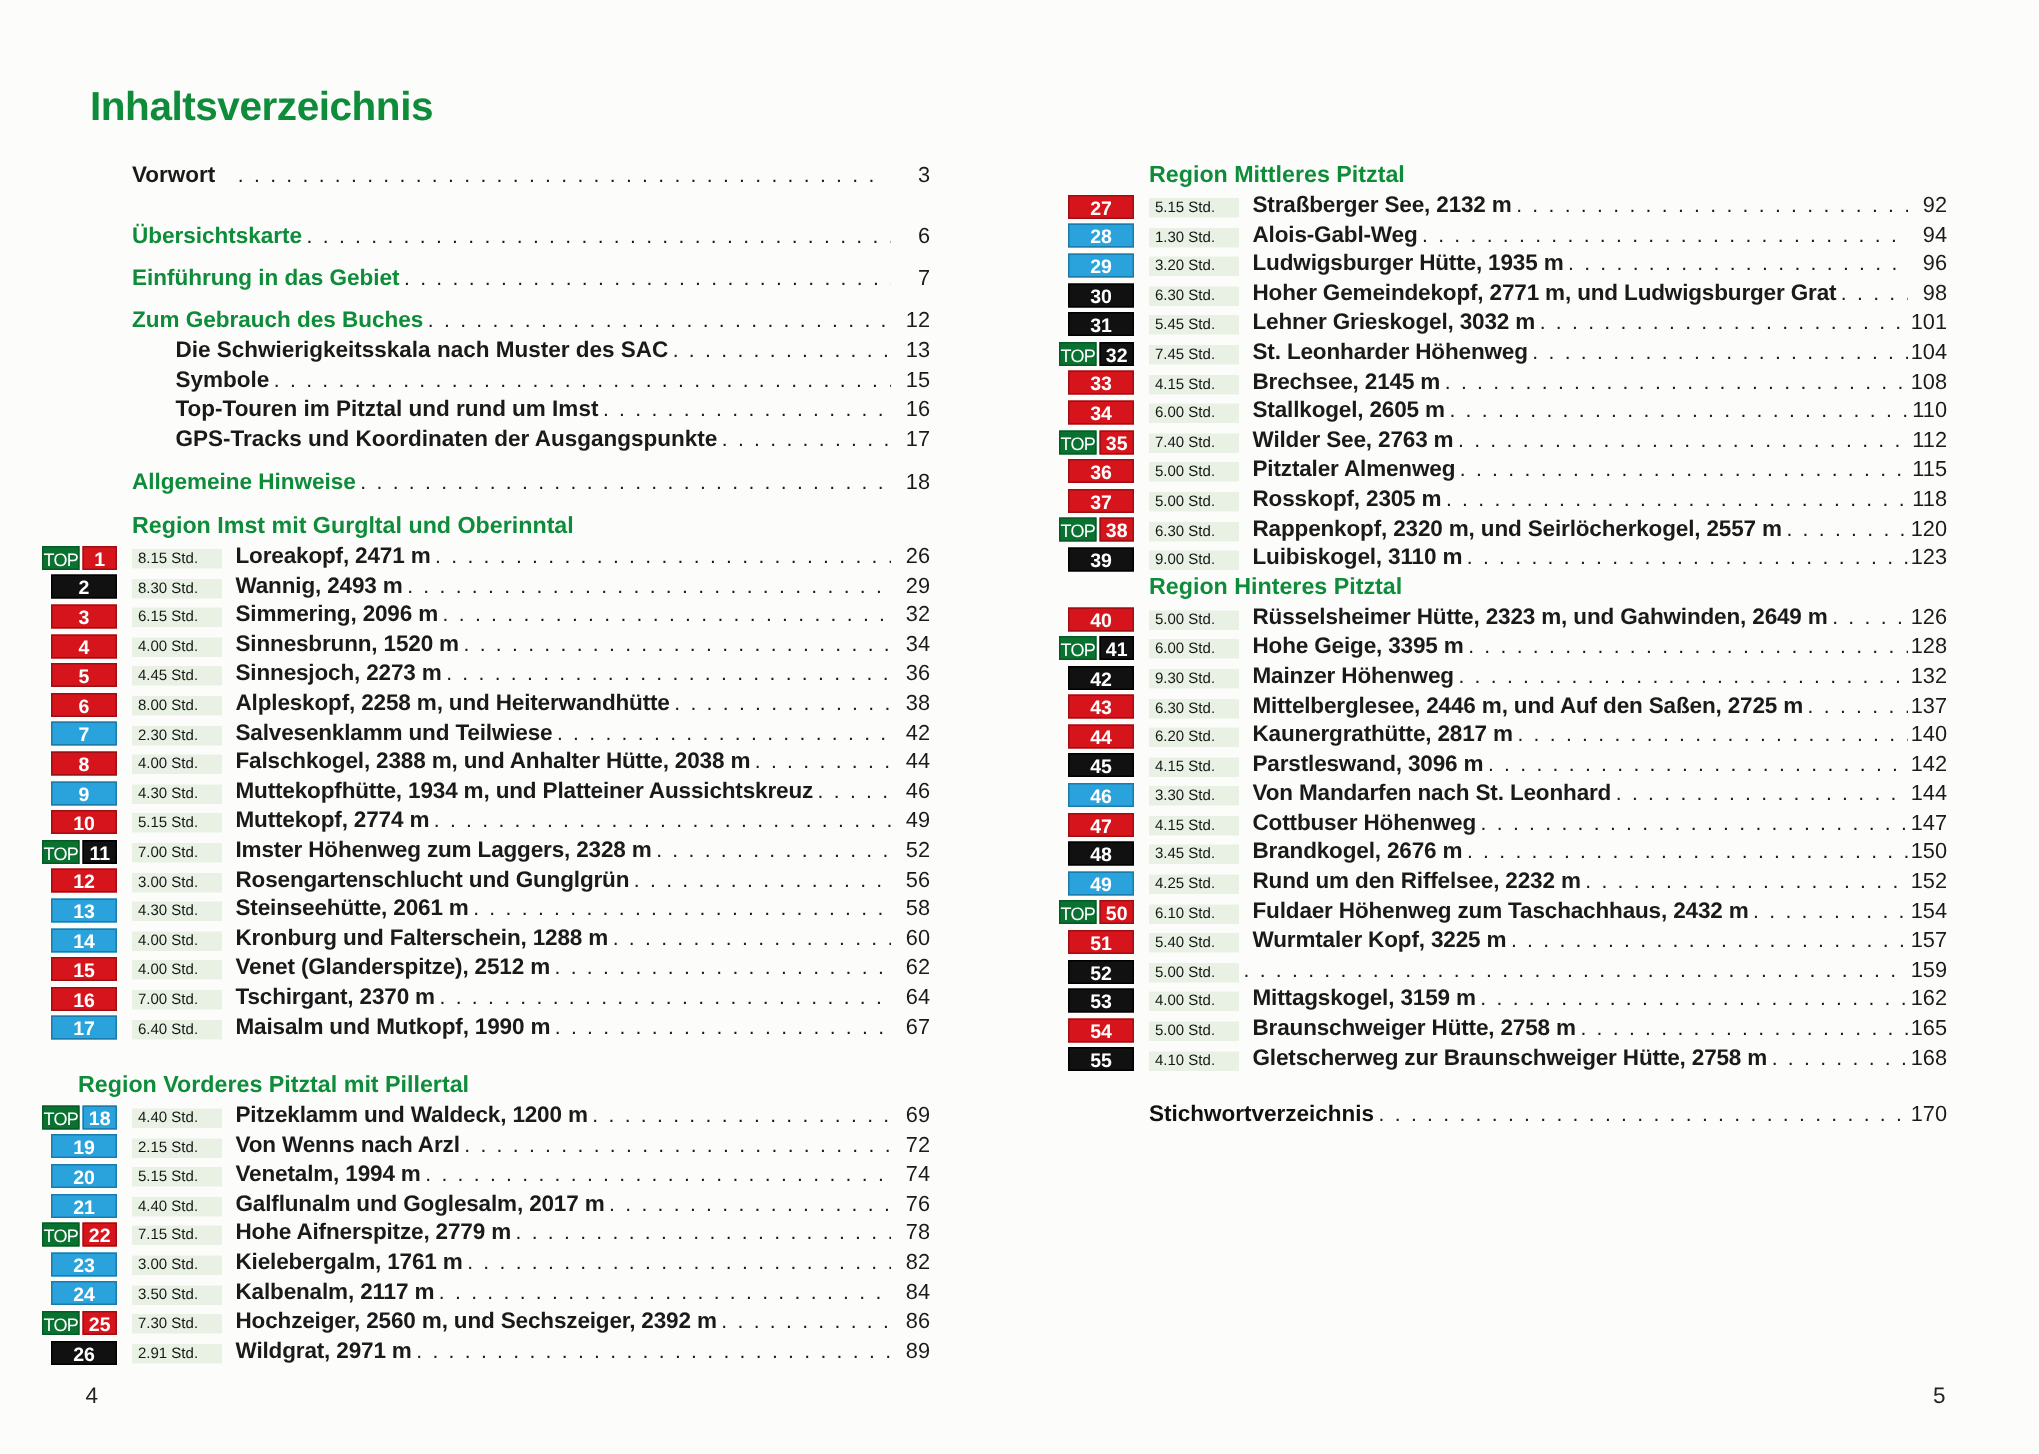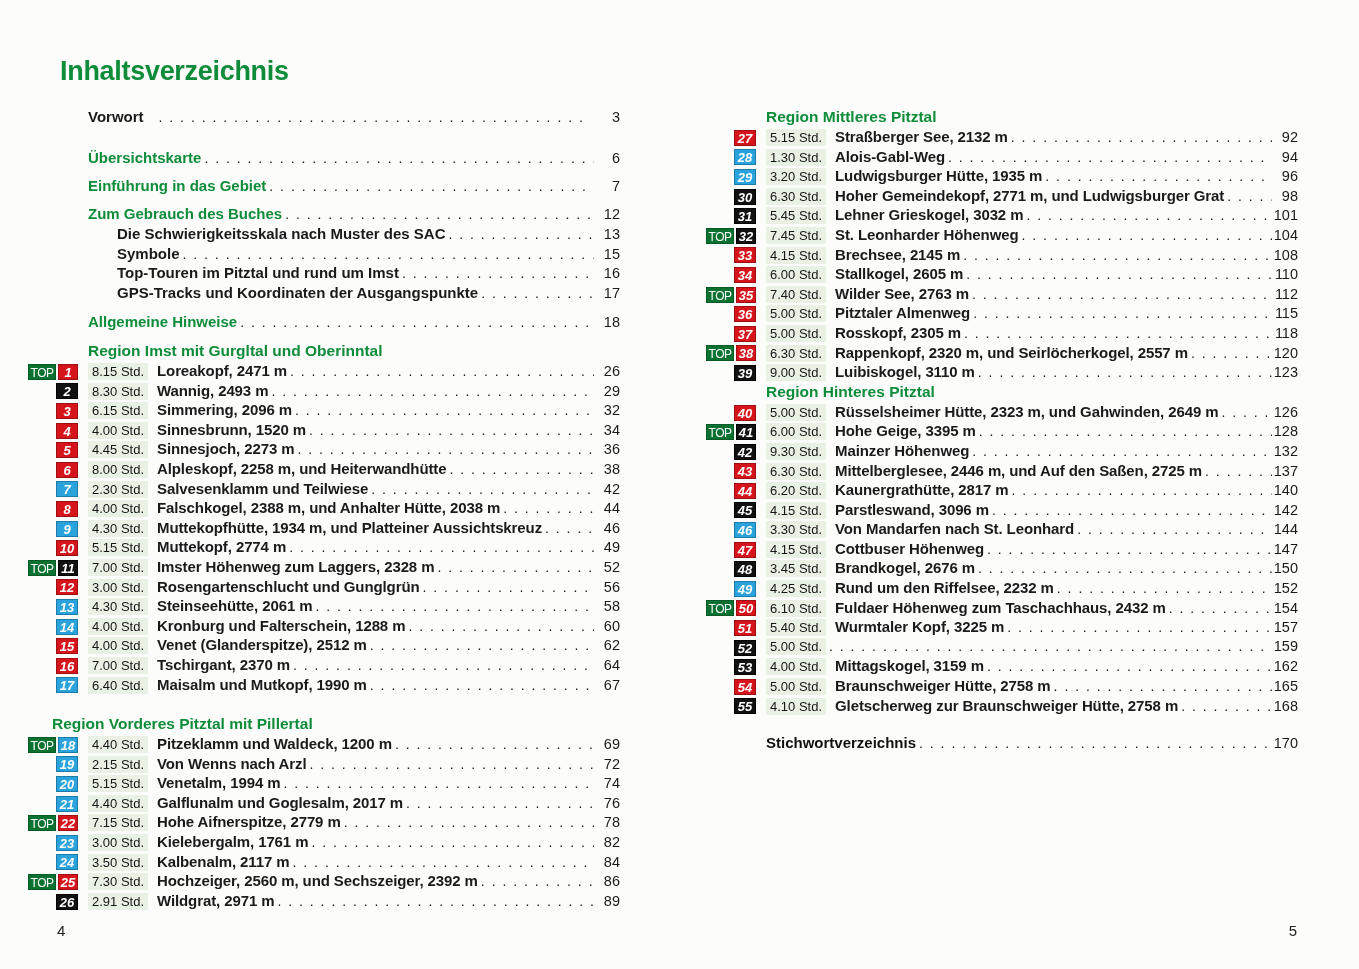--- a/index.html
+++ b/index.html
@@ -77,30 +77,30 @@
     width:50px;display:flex;justify-content:flex-end;align-items:center;
     gap:2px;align-self:center;flex:0 0 50px;
   }
   .top-badge{
     display:inline-block;width:31px;height:16px;line-height:16px;
     background:var(--top-green);border:1px solid #065a26;
     color:#fff;font-size:12px;font-weight:normal;text-align:center;
     letter-spacing:-0.5px;
   }
   .num-badge{
-    display:inline-block;width:22px;height:16px;line-height:15px;
-    color:#fff;font-size:13px;font-weight:bold;text-align:center;font-style:italic;
+    display:inline-block;width:44px;height:16px;line-height:15px;
+    color:#fff;font-size:13px;font-weight:bold;text-align:center;
   }
   .badge-red{background:var(--red);border:1px solid #9e0e12;}
   .badge-blue{background:var(--blue);border:1px solid #1b7cab;}
   .badge-black{background:var(--black);border:1px solid #000;}
   .time-chip{
     flex:0 0 60px;width:60px;margin-left:10px;
     background:var(--chip);
-    font-size:13px;color:#161616;white-space:nowrap;
+    font-size:10px;color:#161616;white-space:nowrap;
     padding:1px 12px 1px 4px;
   }
   .tour-title{
     margin-left:9px;font-weight:bold;white-space:nowrap;letter-spacing:-0.1px;
   }
   .index-row{margin-top:18px;}
   .index-row .fm-label{color:#111;}
 
   .corner-page{
     position:absolute;bottom:30px;font-size:15px;color:#222;

